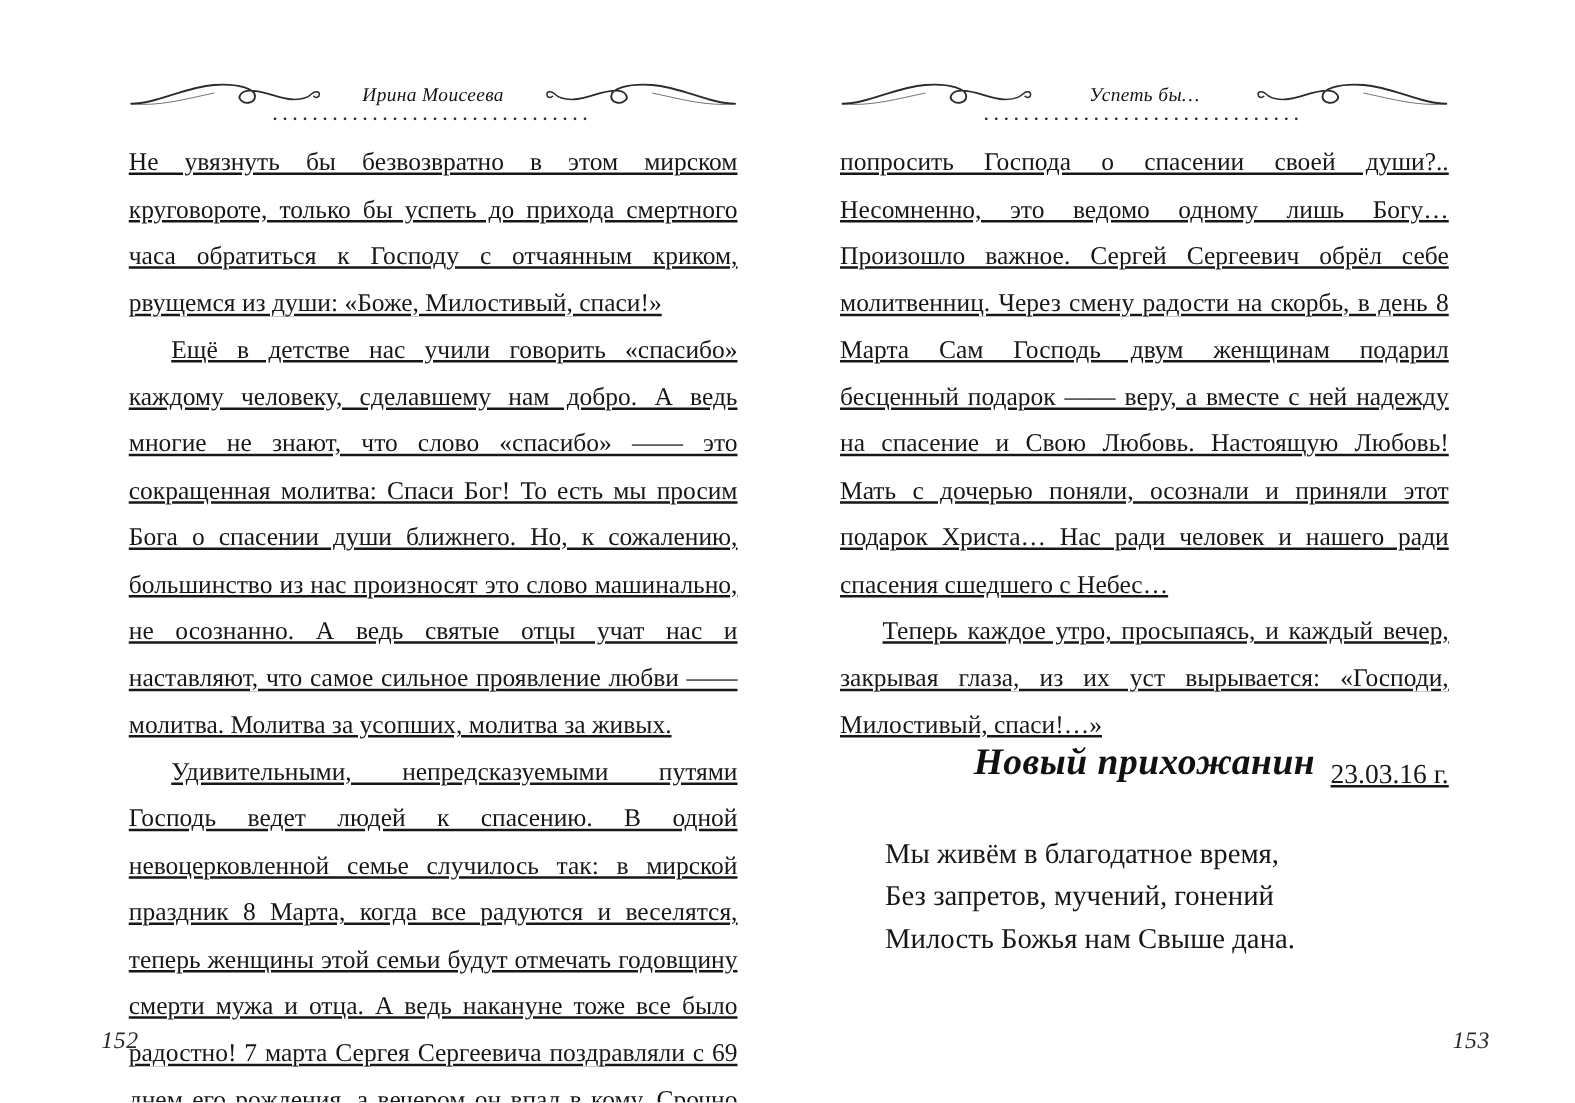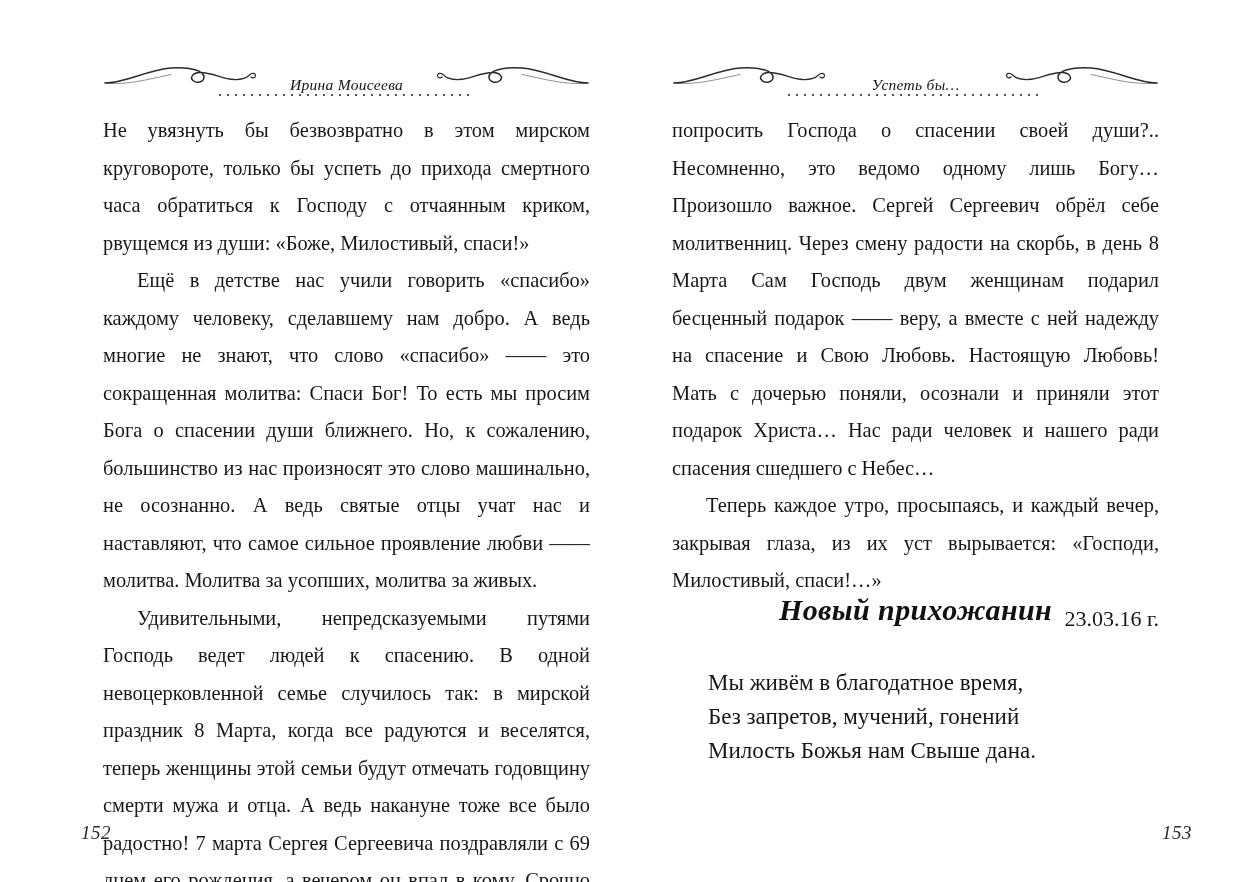--- a/index.html
+++ b/index.html
@@ -35,21 +35,21 @@
   .running-head {
     position: absolute;
     top: 62px;
     height: 46px;
   }
   .page-left  .running-head { left: 103px; width: 487px; }
   .page-right .running-head { left: 42px;  width: 487px; }
 
   .rh-row {
     display: flex;
-    align-items: flex-end;
+    align-items: center;
     justify-content: center;
     height: 30px;
     gap: 0;
   }
 
   .rh-orn {
     flex: 0 0 auto;
     width: 175px;
     height: 30px;
     display: block;
@@ -89,20 +89,21 @@
     text-justify: inter-word;
     color: #171717;
     hyphens: manual;
   }
   .page-left  .column { left: 103px; }
   .page-right .column { left: 42px; }
 
   .column p {
     margin: 0;
     text-indent: 34px;
+    text-decoration: underline;
   }
   .column p.no-indent { text-indent: 0; }
 
   .date-line {
     margin: 0;
     text-indent: 0;
     text-align: right;
     font-size: 22px;
     line-height: 37.5px;
     font-variant-numeric: oldstyle-nums;

